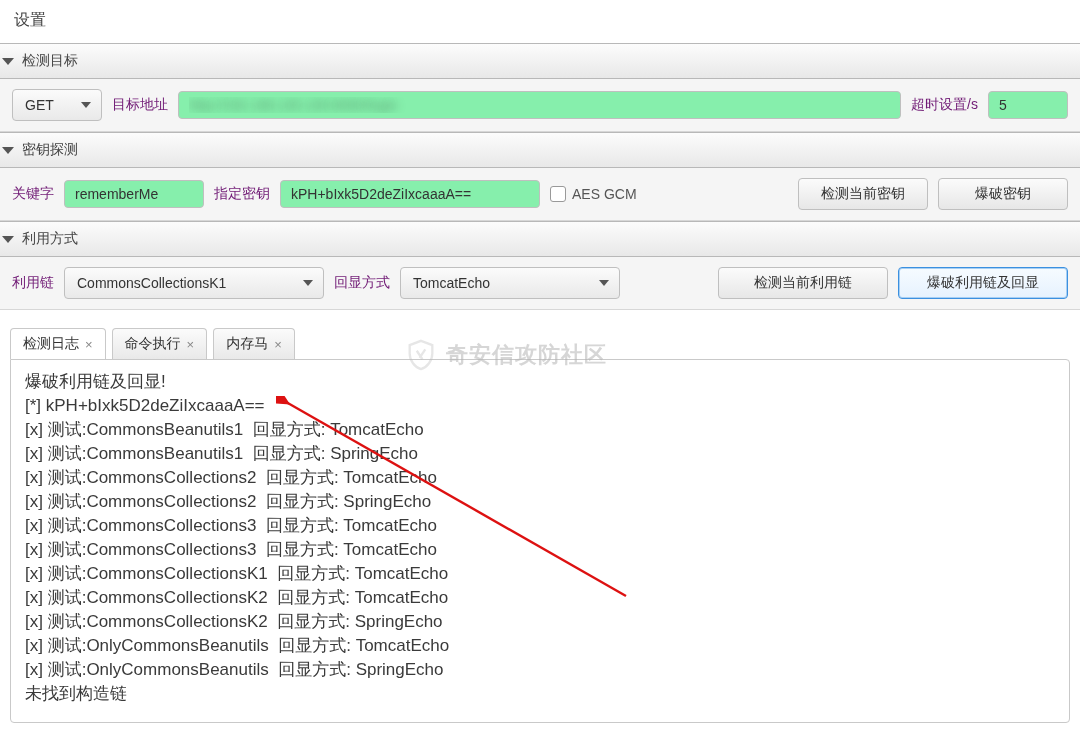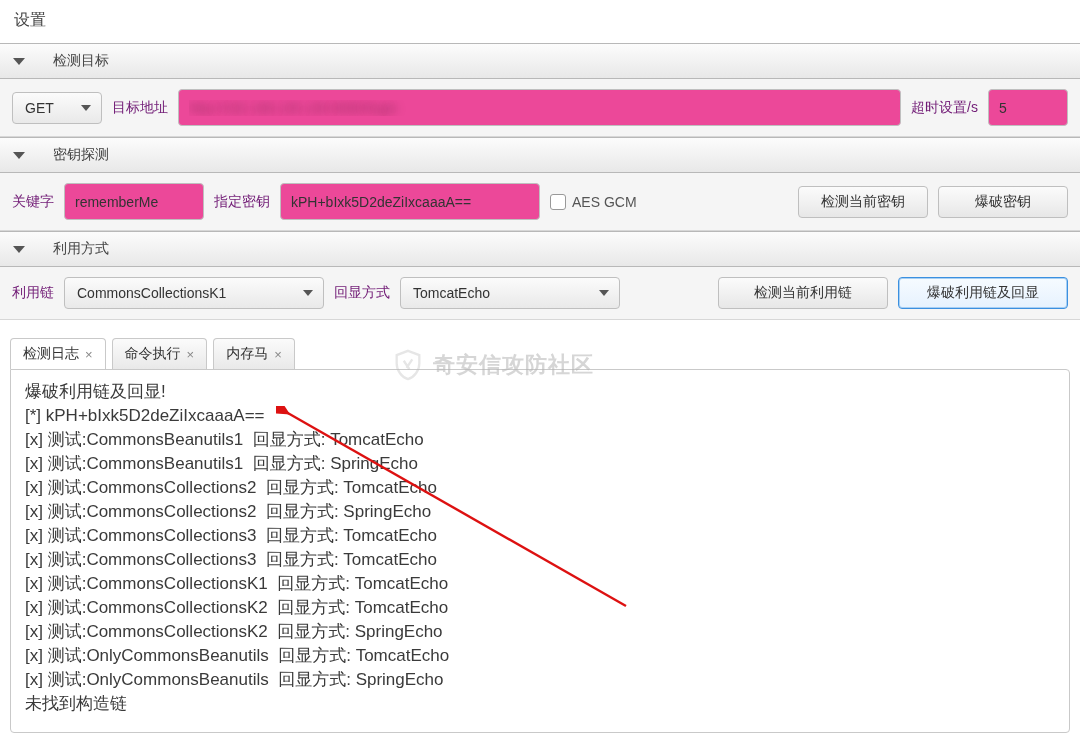--- a/index.html
+++ b/index.html
@@ -13,27 +13,26 @@
   }
   .app { width: 1080px; }
   .title-row {
     padding: 10px 14px 12px;
     font-size: 16px;
     color: #444;
   }
   .section-header {
     display: flex;
     align-items: center;
-    padding: 8px 13px;
+    padding: 8px 2px;
     border-top: 1px solid #b8b8b8;
     border-bottom: 1px solid #b8b8b8;
     background: linear-gradient(#fcfcfc, #e8e8e8);
     font-size: 14px;
     color: #444;
-    gap: 20px;
   }
   .tri {
     display: inline-block;
     width: 0; height: 0;
     border-left: 6px solid transparent;
     border-right: 6px solid transparent;
     border-top: 7px solid #555;
     margin-right: 8px;
   }
   .section-body {
@@ -41,25 +40,25 @@
     background: #f5f5f5;
     border-bottom: 1px solid #d7d7d7;
     display: flex;
     align-items: center;
     gap: 10px;
     flex-wrap: nowrap;
   }
   .spacer8 { height: 8px; background:#fff; }
   .label { color: #701a75; white-space: nowrap; }
   .input {
-    height: 37px;
+    height: 28px;
     padding: 0 10px;
     border: 1px solid #bfbfbf;
     border-radius: 4px;
-    background: #ec4899;
+    background: #86efac;
     font-size: 14px;
     color: #333;
   }
   .input.blur { color: transparent; text-shadow: 0 0 10px rgba(0,0,0,.35); }
   .btn {
     height: 32px;
     padding: 0 16px;
     border: 1px solid #bfbfbf;
     border-radius: 4px;
     background: linear-gradient(#fbfbfb, #e7e7e7);
@@ -132,21 +131,21 @@
     background: #fff;
   }
   .log-line {
     font-size: 17px;
     line-height: 24px;
     color: #3a3a3a;
     white-space: pre;
   }
   .watermark {
     position: absolute;
-    top: -22px; left: 380px;
+    top: -22px; left: 393px;
     display: flex; align-items: center;
     color: #b5b5b5;
     font-size: 22px;
     font-weight: 600;
     letter-spacing: 1px;
     opacity: .55;
     pointer-events: none;
   }
   .watermark svg { opacity:.7; margin-right:8px; }
   .arrow-svg { position: absolute; pointer-events: none; }

